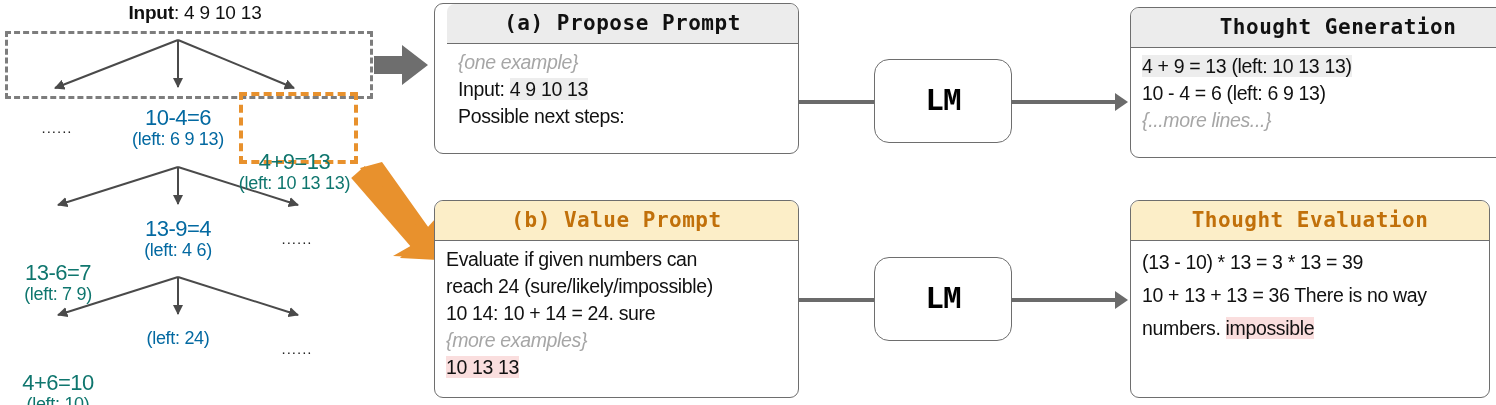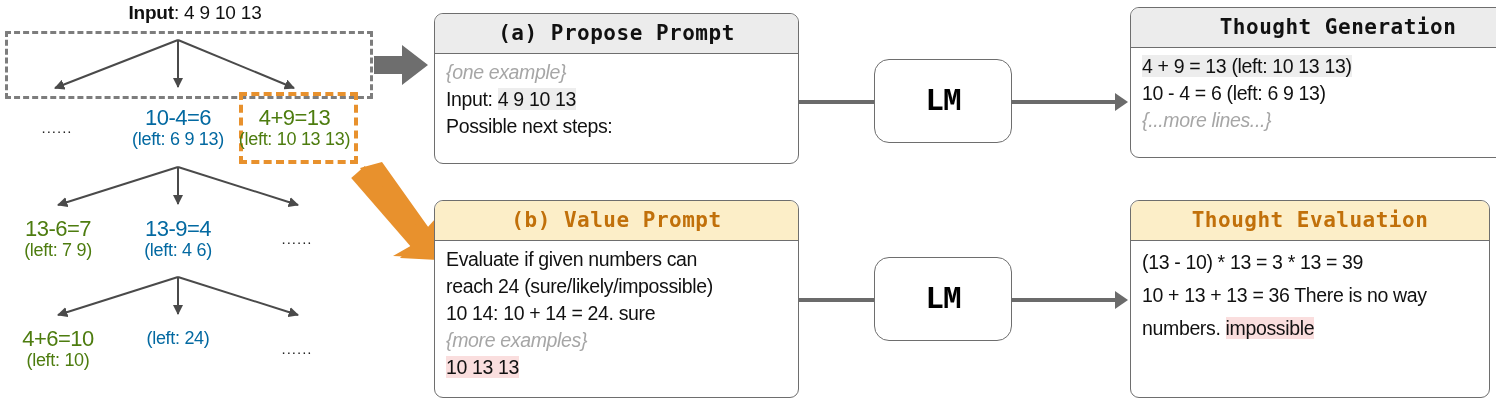--- a/index.html
+++ b/index.html
@@ -12,21 +12,21 @@
   #tree{left:0;top:0;width:420px;height:405px;}
   #tree-title{left:0;top:2px;width:390px;text-align:center;font-size:19px;
               letter-spacing:-0.2px;white-space:nowrap;}
   #tree-title b{font-weight:bold;}
   #tree-svg{left:0;top:0;}
 
   .node{text-align:center;white-space:nowrap;}
   .node .expr{font-size:22px;line-height:22px;letter-spacing:-0.5px;}
   .node .left{font-size:18px;line-height:15px;letter-spacing:-0.3px;margin-top:3px;}
   .node.green{color:#0369a1;}
-  .node.red{color:#4d7c0f;}
+  .node.red{color:#0f766e;margin-top:44px;}
   .dots{font-size:15px;color:#222;letter-spacing:1px;line-height:15px;}
 
   .dashbox{border:3px dashed #7d7d7d;border-radius:1px;}
   .dashbox.orange{border-color:#e8912d;border-width:4px;}
 
   
   .card{border:1.6px solid #6e6e6e;border-radius:9px;background:#fff;
         box-sizing:border-box;overflow:hidden;}
   .card-head{border-bottom:1.6px solid #6e6e6e;border-radius:8px 8px 0 0;
              text-align:center;font-family:"DejaVu Sans Mono",monospace;
@@ -121,21 +121,21 @@
 <svg class="abs" style="left:372px;top:40px;" width="62" height="50">
   <path d="M 2 16 L 30 16 L 30 5 L 56 25 L 30 45 L 30 34 L 2 34 Z" fill="#6e6e6e"></path>
 </svg>
 
 <svg class="abs" style="left:338px;top:160px;" width="110" height="105">
   <path d="M 22 8 L 44 2 L 98 78 L 99 52 L 99 98 L 55 96 L 76 84 Z" fill="#e8912d"></path>
   <path d="M 20 12 L 86 88" stroke="#e8912d" stroke-width="18" stroke-linecap="butt"></path>
   <path d="M 62 98 L 100 100 L 98 58 Z" fill="#e8912d"></path>
 </svg>
 
-<div class="abs card" style="left:434px;top:13px;width:365px;height:151px;">
+<div class="abs card" style="left:434px;top:3px;width:365px;height:151px;padding-left:12px;">
   <div class="card-head grey">(a) Propose Prompt</div>
   <div class="card-body">
     <div class="muted">{one example}</div>
     <div><span>Input: </span><span class="hl-grey">4 9 10 13</span></div>
     <div>Possible next steps:</div>
   </div>
 </div>
 
 <div class="abs card" style="left:434px;top:200px;width:365px;height:198px;">
   <div class="card-head amber">(b) Value Prompt</div>

